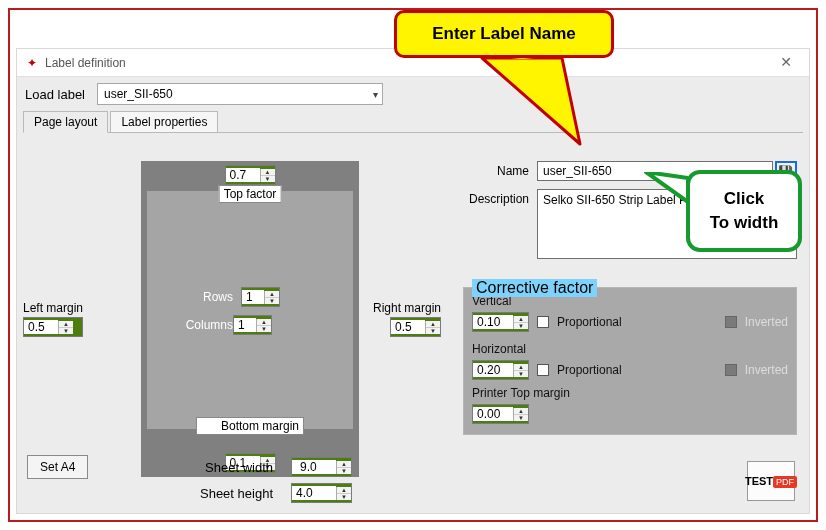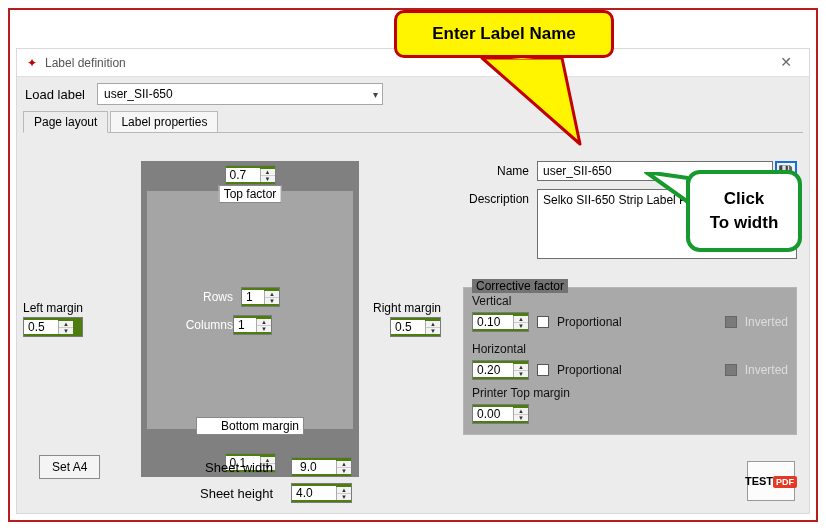--- a/index.html
+++ b/index.html
@@ -149,23 +149,23 @@
     font-size:12px;
   }
   .cf-group {
     border:1px solid #b5b5b5;
     background:#a9a9a9;
     position:relative;
     padding:6px 8px 10px 8px;
   }
   .cf-title {
     position:absolute; top:-9px; left:8px;
-    background:#737373;
+    background:#7dd3fc;
     padding:0 4px;
-    font-size:12px;
+    font-size:16px;
   }
   .cf-row { display:flex; align-items:center; gap:8px; margin-top:4px;}
   .cf-lbl { color:#111; font-size:12px;}
   .chk {
     width:12px; height:12px; border:1px solid #555; background:#fff; display:inline-block;
     vertical-align:middle;
   }
   .chk.dark { background:#7a7a7a; border-color:#666; }
   
   .btn {
@@ -177,21 +177,21 @@
   .test-btn {
     position:absolute; right:8px; bottom:6px;
     width:48px; height:40px;
     border:1px solid #999;
     background:#fcfcfc;
     display:flex; flex-direction:row; align-items:center; justify-content:center;
     font-size:11px;
   }
   .test-btn .pdf {
     margin-top:2px;
-    font-size:9px; font-weight:bold;
+    font-size:9px; font-weight:normal;
     background:#e53925; color:#fff;
     padding:1px 3px; border-radius:2px;
   }
   
   .callout-yellow {
     position:absolute;
     left:384px; top:0px;
     width:220px; height:48px;
     background:#fff500;
     border:3px solid #c20000;
@@ -421,21 +421,21 @@
                   <div class="btns">
                       <div>▲</div>
                       <div>▼</div>
                     </div>
                 </div>
               </div>
             </div>
           </div>
         </div>
 
-        <button class="btn" style="position:absolute; left:16px; bottom:28px;">
+        <button class="btn" style="position:absolute; left:4px; bottom:28px;">
           <span>Set A4</span>
         </button>
 
         <div class="sheet-ctrl" style="left:130px; bottom:30px;">
           <span class="slabel">Sheet width</span>
           <div class="spin">
             <input style="width: 44px; padding-left: 8px;" value="9.0">
             <div class="btns">
                 <div>▲</div>
                 <div>▼</div>

